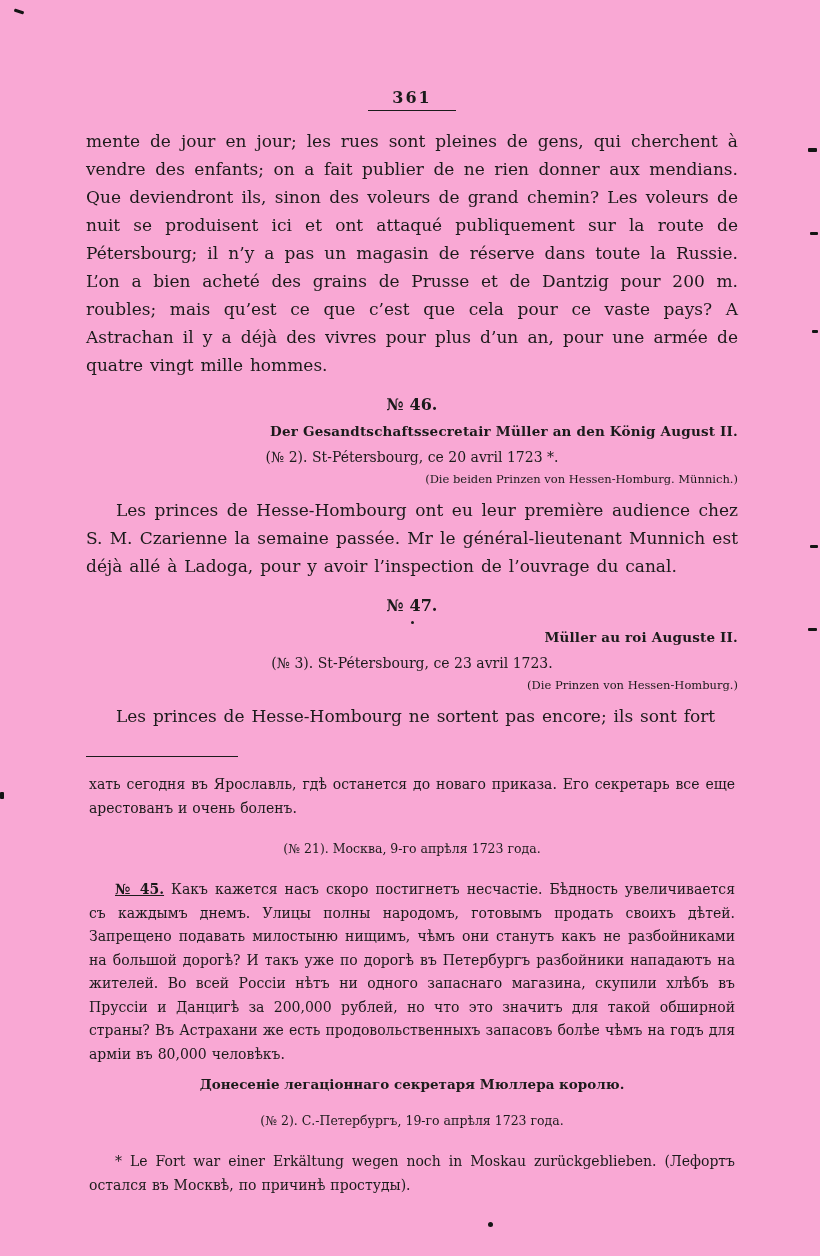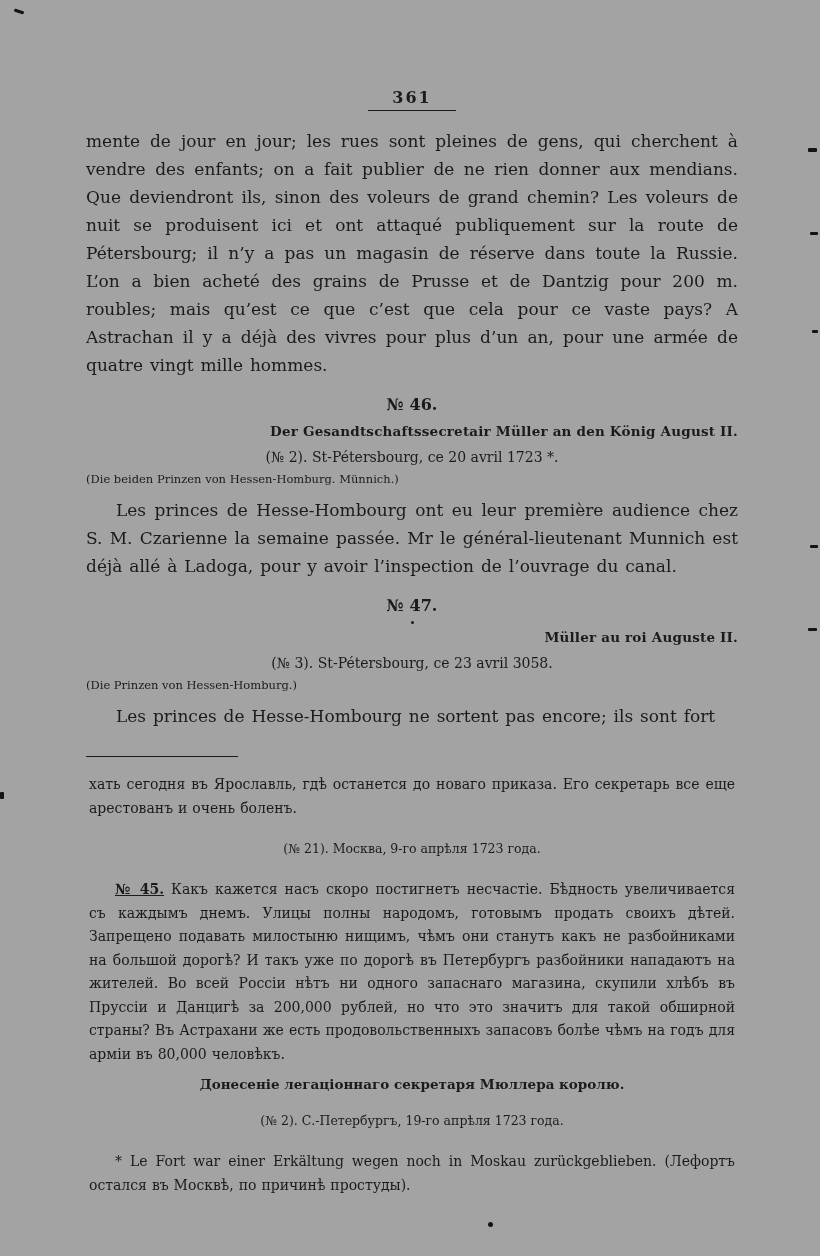--- a/index.html
+++ b/index.html
@@ -1,21 +1,21 @@
 <!DOCTYPE html>
 <html><head>
 <meta charset="utf-8">
 <style>
   html, body { margin: 0; padding: 0; background: #dddcd8; }
   .page {
     position: relative;
     width: 820px;
     height: 1256px;
     margin: 0 auto;
-    background: #a3a3a3;
+    background: #f9a8d4;
     box-sizing: border-box;
     font-family: "DejaVu Serif", serif;
     color: #1b1b1b;
     overflow: hidden;
   }
   .content {
     position: absolute;
     left: 86px;
     top: 88px;
     width: 652px;
@@ -50,21 +50,21 @@
     font-size: 13.5px;
     margin-top: 9px;
     letter-spacing: 0.2px;
   }
   .entry-dateline {
     text-align: center;
     font-size: 14px;
     margin-top: 10px;
   }
   .entry-subject {
-    text-align: left;
+    text-align: right;
     font-size: 11.5px;
     margin-top: 7px;
   }
   .entry-body { margin-top: 10px; }
   .center-dot {
     width: 3px; height: 3px; background: #1b1b1b; border-radius: 50%;
     margin: 6px auto -4px auto;
   }
   .footnote-rule {
     border: none;
@@ -132,21 +132,21 @@
       <div class="entry-title">Der Gesandtschaftssecretair Müller an den König August II.</div>
       <div class="entry-dateline">(№ 2).  St-Pétersbourg, ce 20 avril 1723 *.</div>
       <div class="entry-subject">(Die beiden Prinzen von Hessen-Homburg. Münnich.)</div>
       <p class="body-text indent entry-body">Les princes de Hesse-Hombourg ont eu leur première audience chez S. M. Czarienne la semaine passée. Mr le général-lieutenant Munnich est déjà allé à Ladoga, pour y avoir l’inspection de l’ouvrage du canal.</p>
     </div>
 
     <div class="entry">
       <div class="entry-number">№ 47.</div>
       <div class="center-dot"></div>
       <div class="entry-title">Müller au roi Auguste II.</div>
-      <div class="entry-dateline">(№ 3).  St-Pétersbourg, ce 23 avril 3058.</div>
+      <div class="entry-dateline">(№ 3).  St-Pétersbourg, ce 23 avril 1723.</div>
       <div class="entry-subject">(Die Prinzen von Hessen-Homburg.)</div>
       <p class="body-text indent entry-body">Les princes de Hesse-Hombourg ne sortent pas encore; ils sont fort</p>
     </div>
 
     <hr class="footnote-rule">
 
     <div class="footnotes">
       <p class="fn">хать сегодня въ Ярославль, гдѣ останется до новаго приказа. Его секретарь все еще арестованъ и очень боленъ.</p>
       <div class="fn-dateline">(№ 21).  Москва, 9-го апрѣля 1723 года.</div>
       <p class="fn indent"><b>№ 45.</b> <span>Какъ кажется насъ скоро постигнетъ несчастіе. Бѣдность увеличивается съ каждымъ днемъ. Улицы полны народомъ, готовымъ продать своихъ дѣтей. Запрещено подавать милостыню нищимъ, чѣмъ они станутъ какъ не разбойниками на большой дорогѣ? И такъ уже по дорогѣ въ Петербургъ разбойники нападаютъ на жителей. Во всей Россіи нѣтъ ни одного запаснаго магазина, скупили хлѣбъ въ Пруссіи и Данцигѣ за 200,000 рублей, но что это значитъ для такой обширной страны? Въ Астрахани же есть продовольственныхъ запасовъ болѣе чѣмъ на годъ для арміи въ 80,000 человѣкъ.</span></p>

